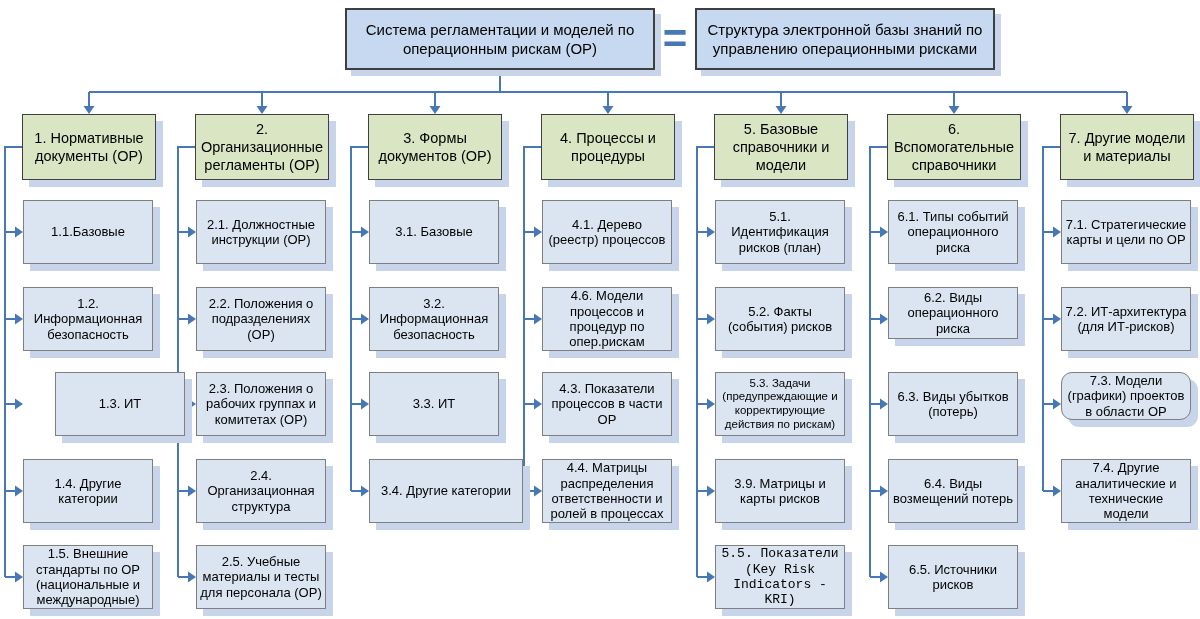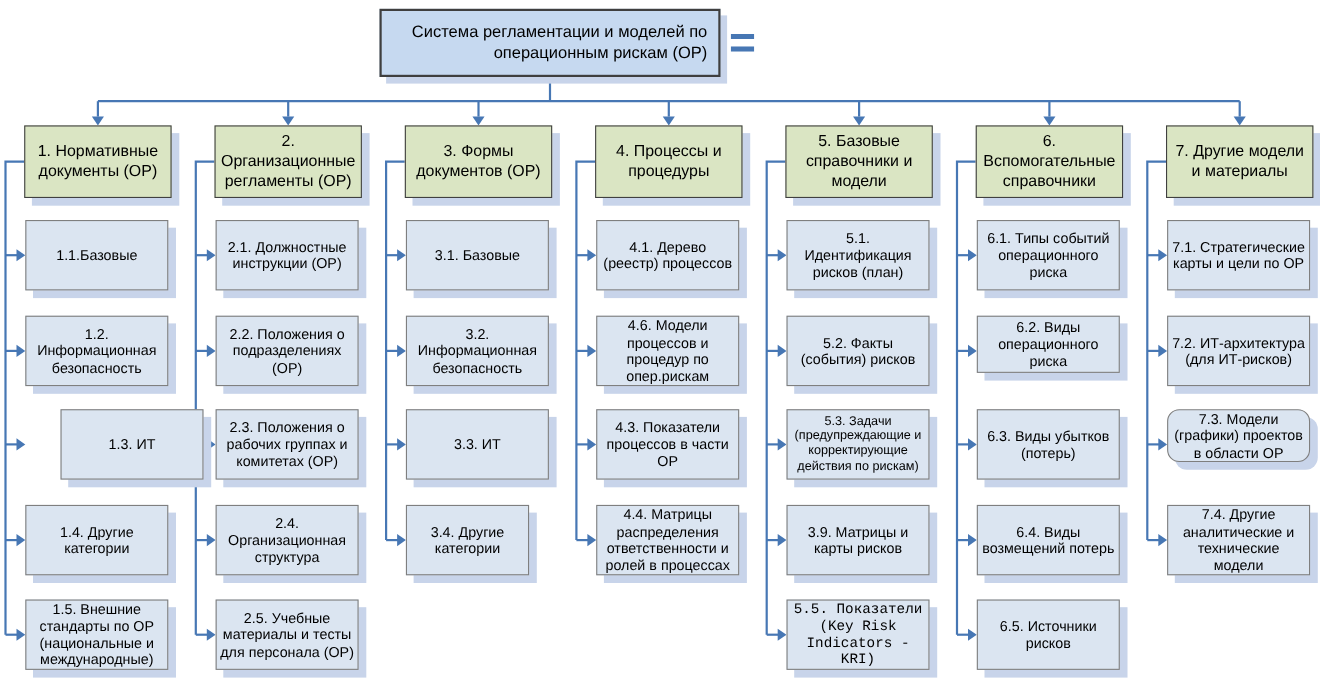--- a/index.html
+++ b/index.html
@@ -5,21 +5,21 @@
   html,body{margin:0;padding:0;background:#ffffff;}
   .canvas{
     position:relative;width:1200px;height:619px;overflow:hidden;
     font-family:"Liberation Sans","DejaVu Sans",sans-serif;color:#000;background:#fff;
   }
   #connectors{position:absolute;left:0;top:0;z-index:1;}
   .topbox{
     position:absolute;z-index:2;background:var(--top-fill);
     border:2px solid var(--top-border);
     box-shadow:6px 6px 0 var(--shadow);
-    display:flex;align-items:center;justify-content:center;text-align:right;
+    display:flex;align-items:center;justify-content:center;text-align:center;
     font-size:15px;line-height:1.3;padding:18px 10px;box-sizing:border-box;
   }
   .topbox.left{left:345px;top:8px;width:310px;height:62px;}
   .topbox.right{left:695px;top:8px;width:300px;height:62px;}
   .equals{
     position:absolute;z-index:2;left:656px;top:13px;width:38px;height:52px;
     display:flex;align-items:center;justify-content:center;
     color:var(--connector);font-size:42px;font-weight:800;
   }
   .hdr{
@@ -129,39 +129,40 @@
       <path d="M 1043 404 H 1054" fill="none" stroke="#4777b4" stroke-width="2"></path>
       <polygon points="1053,398.5 1053,409.5 1061,404" fill="#4777b4"></polygon>
       <path d="M 1043 491 H 1054" fill="none" stroke="#4777b4" stroke-width="2"></path>
       <polygon points="1053,485.5 1053,496.5 1061,491" fill="#4777b4"></polygon>
     </svg>
 
   <div class="topbox left">Система регламентации и моделей по операционным рискам (ОР)</div>
 
   <div class="equals">=</div>
 
+  <div class="topbox right">Структура электронной базы знаний по управлению операционными рисками</div>
 
   <div id="columns">
       <div class="hdr" style="left: 22px; top: 114px; width: 134px; height: 66px;">1. Нормативные документы (ОР)</div>
       <div class="item" style="left: 23px; top: 200px; width: 130px; height: 64px;">1.1.Базовые</div>
       <div class="item" style="left: 23px; top: 287px; width: 130px; height: 64px;">1.2. Информационная безопасность</div>
       <div class="item" style="left: 23px; top: 372px; width: 130px; height: 64px; margin-left: 32px;">1.3. ИТ</div>
       <div class="item" style="left: 23px; top: 459px; width: 130px; height: 64px;">1.4. Другие категории</div>
       <div class="item" style="left: 23px; top: 545px; width: 130px; height: 64px;">1.5. Внешние стандарты по ОР (национальные и международные)</div>
       <div class="hdr" style="left: 195px; top: 114px; width: 134px; height: 66px;">2. Организационные регламенты (ОР)</div>
       <div class="item" style="left: 196px; top: 200px; width: 130px; height: 64px;">2.1. Должностные инструкции (ОР)</div>
       <div class="item" style="left: 196px; top: 287px; width: 130px; height: 64px;">2.2. Положения о подразделениях (ОР)</div>
       <div class="item" style="left: 196px; top: 372px; width: 130px; height: 64px;">2.3. Положения о рабочих группах и комитетах (ОР)</div>
       <div class="item" style="left: 196px; top: 459px; width: 130px; height: 64px;">2.4. Организационная структура</div>
       <div class="item" style="left: 196px; top: 545px; width: 130px; height: 64px;">2.5. Учебные материалы и тесты для персонала (ОР)</div>
       <div class="hdr" style="left: 368px; top: 114px; width: 134px; height: 66px;">3. Формы документов (ОР)</div>
       <div class="item" style="left: 369px; top: 200px; width: 130px; height: 64px;">3.1. Базовые</div>
       <div class="item" style="left: 369px; top: 287px; width: 130px; height: 64px;">3.2. Информационная безопасность</div>
       <div class="item" style="left: 369px; top: 372px; width: 130px; height: 64px;">3.3. ИТ</div>
-      <div class="item" style="left: 369px; top: 459px; width: 112px; height: 64px;">3.4. Другие категории</div>
+      <div class="item" style="left: 369px; top: 459px; width: 154px; height: 64px;">3.4. Другие категории</div>
       <div class="hdr" style="left: 541px; top: 114px; width: 134px; height: 66px;">4. Процессы и процедуры</div>
       <div class="item" style="left: 542px; top: 200px; width: 130px; height: 64px;">4.1. Дерево (реестр) процессов</div>
       <div class="item" style="left: 542px; top: 287px; width: 130px; height: 64px;">4.6. Модели процессов и процедур по опер.рискам</div>
       <div class="item" style="left: 542px; top: 372px; width: 130px; height: 64px;">4.3. Показатели процессов в части ОР</div>
       <div class="item" style="left: 542px; top: 459px; width: 130px; height: 64px;">4.4. Матрицы распределения ответственности и ролей в процессах</div>
       <div class="hdr" style="left: 714px; top: 114px; width: 134px; height: 66px;">5. Базовые справочники и модели</div>
       <div class="item" style="left: 715px; top: 200px; width: 130px; height: 64px;">5.1. Идентификация рисков (план)</div>
       <div class="item" style="left: 715px; top: 287px; width: 130px; height: 64px;">5.2. Факты (события) рисков</div>
       <div class="item sm" style="left: 715px; top: 372px; width: 130px; height: 64px;">5.3. Задачи (предупреждающие и корректирующие действия по рискам)</div>
       <div class="item" style="left: 715px; top: 459px; width: 130px; height: 64px;">3.9. Матрицы и карты рисков</div>

